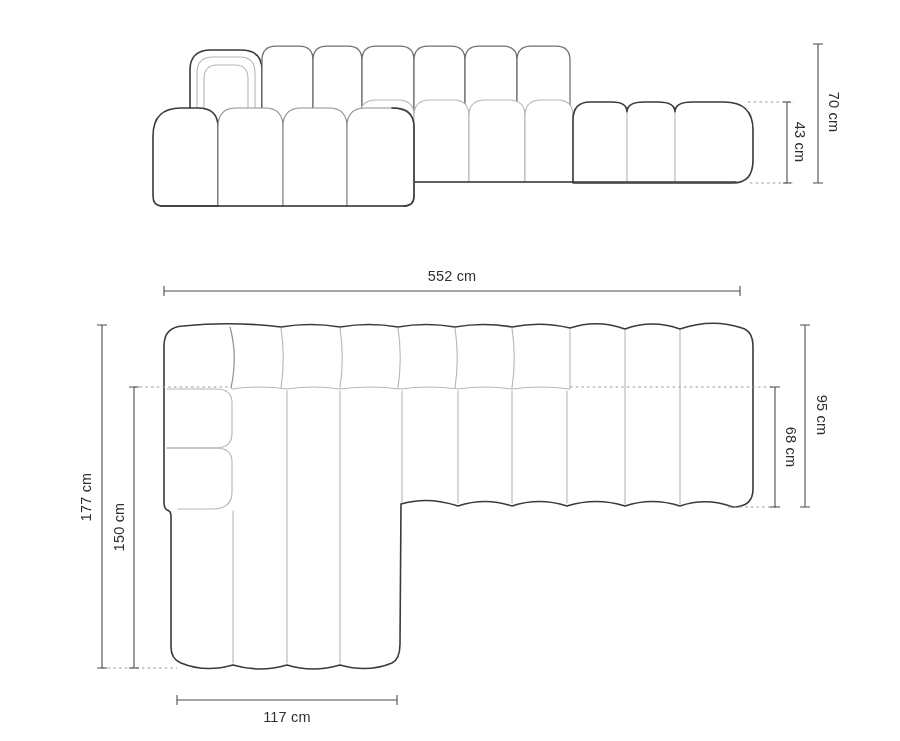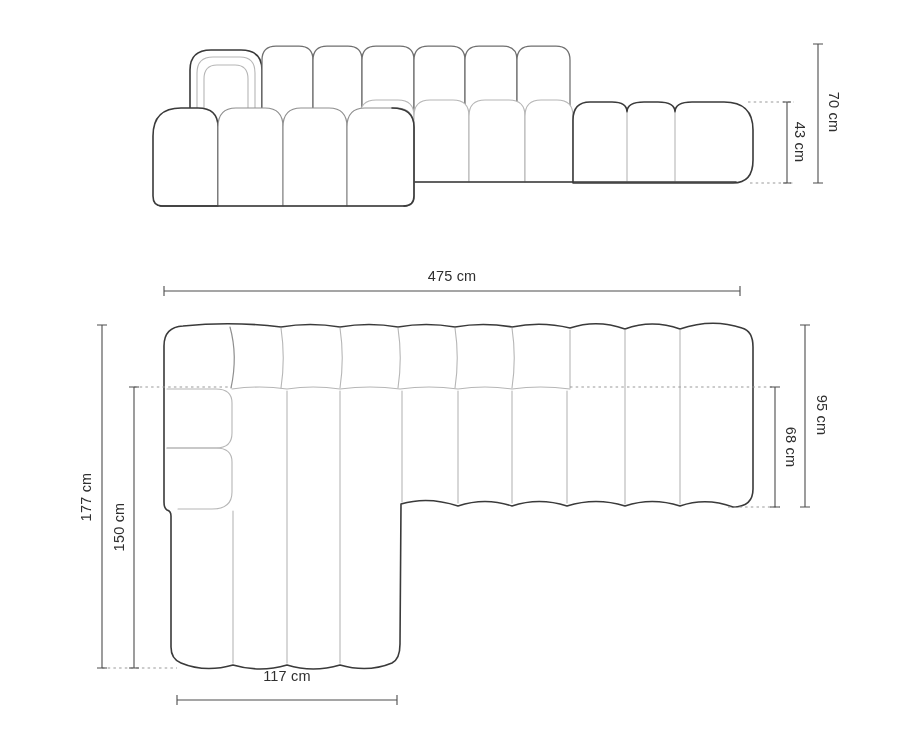--- a/index.html
+++ b/index.html
@@ -173,20 +173,20 @@
         <path class="dim" d="M 805,325 V 507 M 800,325 H 810 M 800,507 H 810"></path>
         <path class="dim" d="M 775,387 V 507 M 770,387 H 780 M 770,507 H 780"></path>
         <path class="dim" d="M 177,700 H 397 M 177,695 V 705 M 397,695 V 705"></path>
       </g>
     </g>
   </svg>
 
   <div class="dim-label rot-cw" style="left:834px;top:112px;">70 cm</div>
   <div class="dim-label rot-cw" style="left:800px;top:142px;">43 cm</div>
 
-  <div class="dim-label" style="left:452px;top:276px;">475 cm</div>
+  <div class="dim-label" style="left:452px;top:276px;">552 cm</div>
   <div class="dim-label rot-ccw" style="left:86px;top:497px;">177 cm</div>
   <div class="dim-label rot-ccw" style="left:119px;top:527px;">150 cm</div>
   <div class="dim-label rot-cw" style="left:822px;top:415px;">95 cm</div>
   <div class="dim-label rot-cw" style="left:791px;top:447px;">68 cm</div>
-  <div class="dim-label" style="left:287px;top:676px;text-align:center;">117 cm</div>
+  <div class="dim-label" style="left:287px;top:717px;text-align:center;">117 cm</div>
 
 </div>
 
 </body></html>

